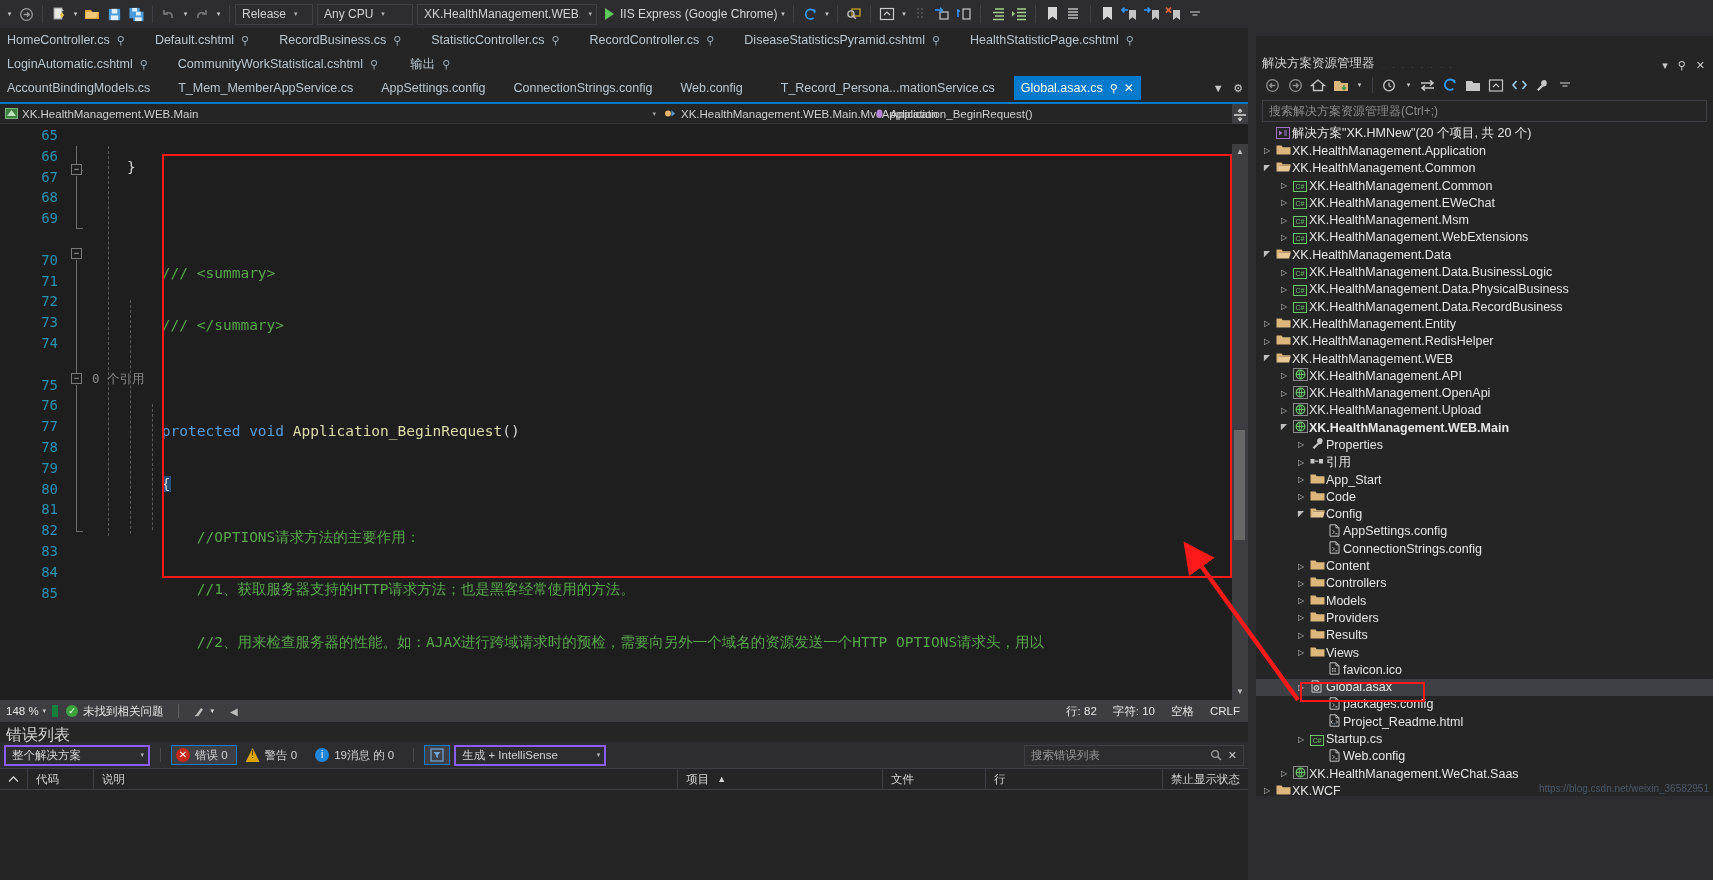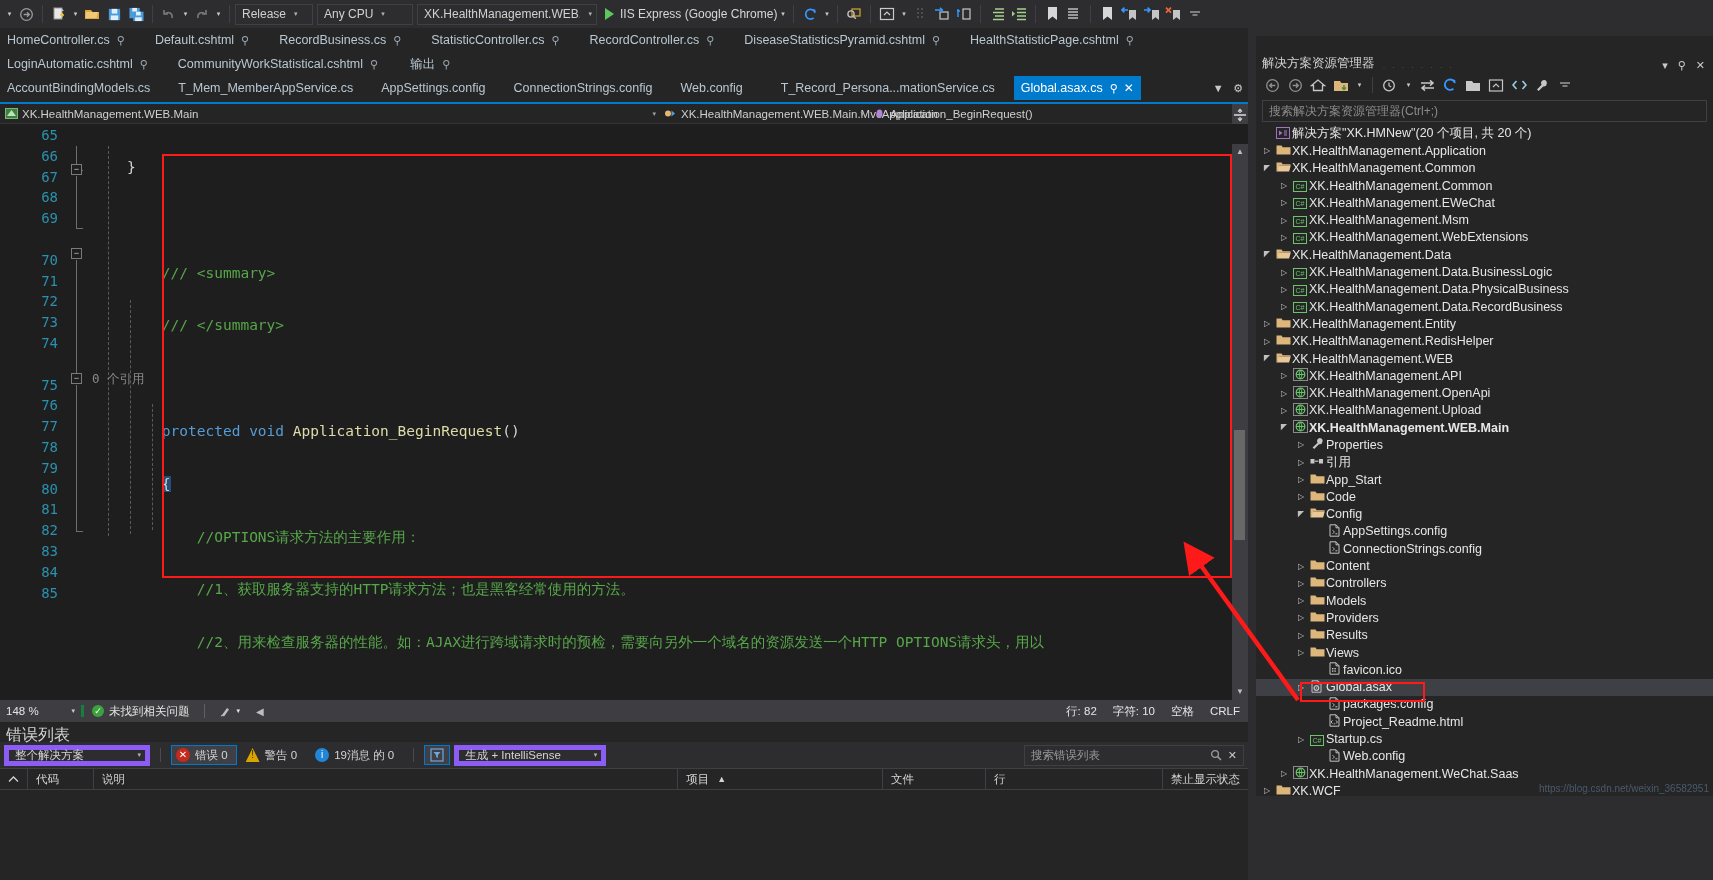--- a/index.html
+++ b/index.html
@@ -120,42 +120,42 @@
     background: #3e3e42; color: #dcdcdc; font-size: 9px; text-align: center; line-height: 20px;
   }
 
   
   .ed-status {
     position: absolute; left: 0; top: 700px; width: 1248px; height: 22px;
     background: #3e3e42; display: flex; align-items: center;
     font-size: 11.5px; color: #e4e4e4;
   }
   .ed-status .cell { display: flex; align-items: center; padding: 0 8px; white-space: nowrap; }
-  .zoom-cell { width: 84px; display:flex; align-items:center; justify-content:space-between; padding:0 6px; border-right:3px solid #15803d;}
+  .zoom-cell { width: 58px; display:flex; align-items:center; justify-content:space-between; padding:0 6px; border-right:6px solid #15803d;}
   .ok-dot {
     width: 12px; height: 12px; border-radius: 50%; background: #3ca33c; margin-right: 5px;
     color: #fff; font-size: 9px; text-align: center; line-height: 12px;
   }
   .vsep { width: 1px; height: 14px; background: #606065; margin: 0 6px; }
   .flex-fill { flex: 1 1 auto; }
 
   
   .errlist {
     position: absolute; left: 0; top: 722px; width: 1248px; height: 158px;
     background: #252526;
   }
   .errlist-title {
     height: 20px; font-size: 16px; color: #d4d4d4; padding: 3px 0 0 6px;
   }
   .errlist-toolbar {
     height: 26px; background: #2d2d30; display: flex; align-items: center;
     padding: 0 4px; gap: 4px;
   }
   .el-combo {
-    height: 21px; border: 5px solid #8b5cf6; background: #2d2d30; color: #d4d4d4;
+    height: 21px; border: 2px solid #8b5cf6; background: #2d2d30; color: #d4d4d4;
     font-size: 11.5px; display: flex; align-items: center; padding: 0 4px 0 6px;
     justify-content: space-between;
   }
   .el-combo .cc { font-size: 7px; margin-left: 10px; color: #b0b0b0; }
   .pill {
     height: 20px; display: flex; align-items: center; padding: 0 8px 0 4px;
     font-size: 11.5px; color: #d4d4d4; border: 1px solid transparent; gap: 5px;
   }
   .pill.sel { background: #3f3f46; border-color: #007acc; }
   .badge-ico { width: 14px; height: 14px; border-radius: 50%; color: #fff;

